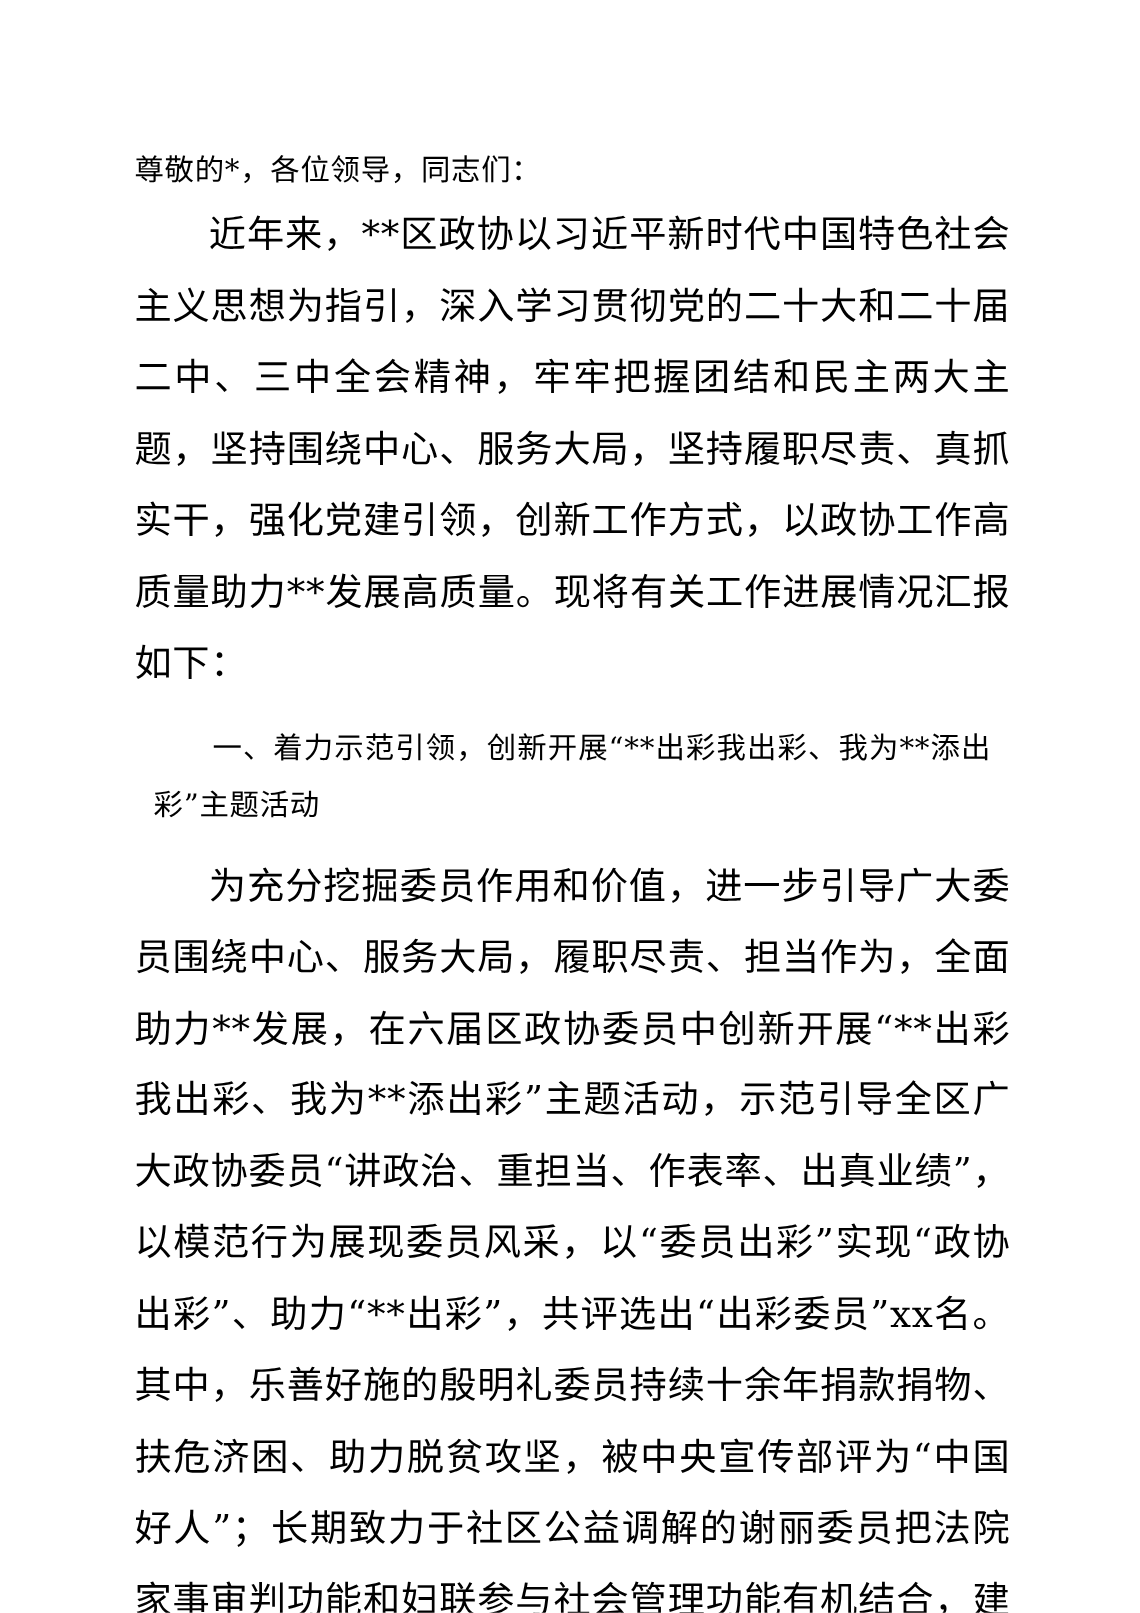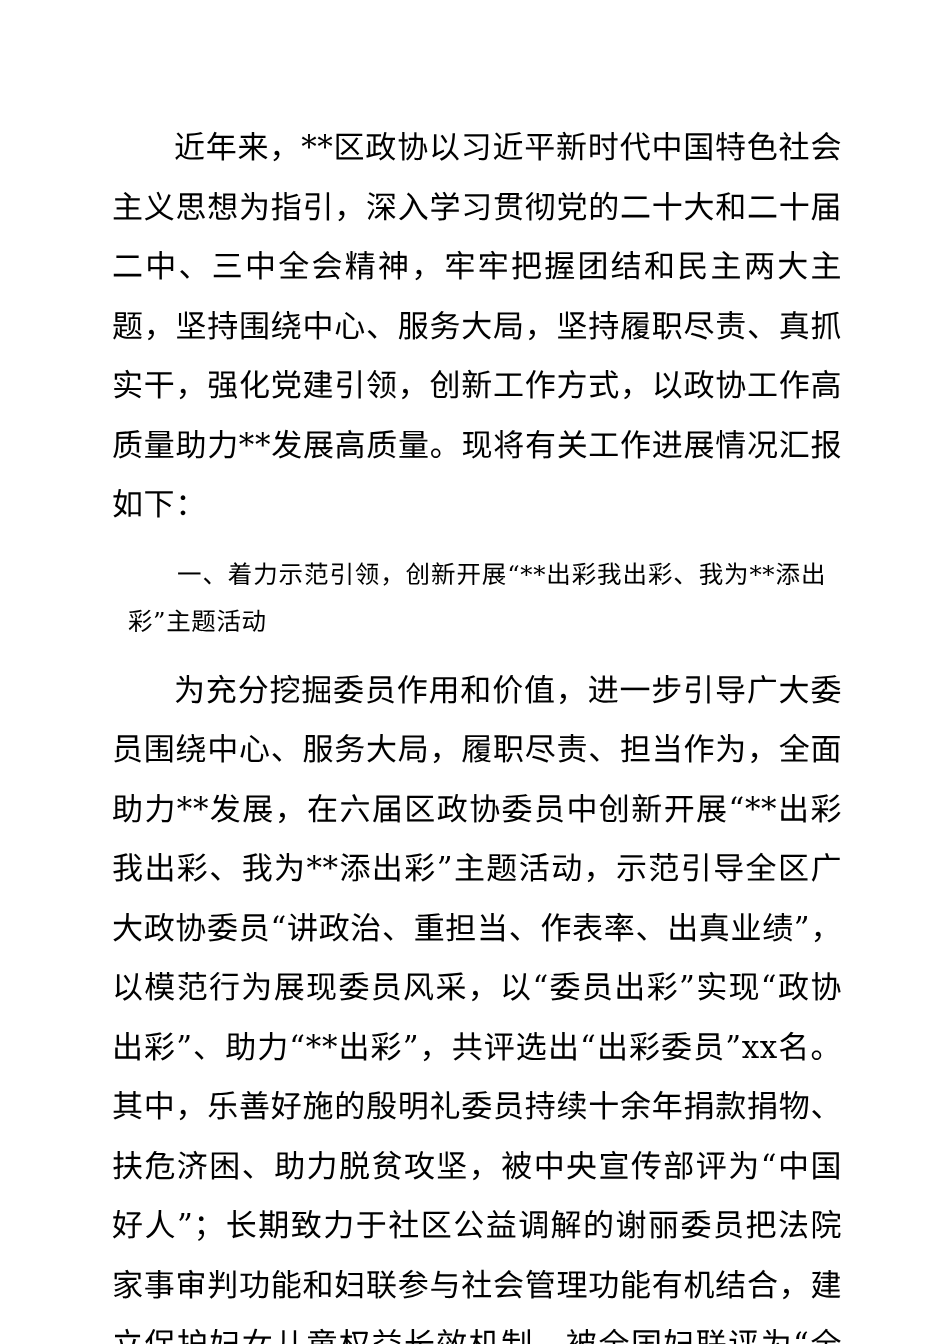--- a/index.html
+++ b/index.html
@@ -59,16 +59,17 @@
     text-indent: 2em;
     text-align: justify;
     text-align-last: left;
     word-break: break-all;
   }
 </style>
 </head>
 <body>
 
 <div class="page">
+  <p class="salutation">尊敬的*，各位领导，同志们：</p>
   <p class="para">近年来，**区政协以习近平新时代中国特色社会主义思想为指引，深入学习贯彻党的二十大和二十届二中、三中全会精神，牢牢把握团结和民主两大主题，坚持围绕中心、服务大局，坚持履职尽责、真抓实干，强化党建引领，创新工作方式，以政协工作高质量助力**发展高质量。现将有关工作进展情况汇报如下：</p>
   <p class="heading">一、着力示范引领，创新开展“**出彩我出彩、我为**添出彩”主题活动</p>
   <p class="para">为充分挖掘委员作用和价值，进一步引导广大委员围绕中心、服务大局，履职尽责、担当作为，全面助力**发展，在六届区政协委员中创新开展“**出彩我出彩、我为**添出彩”主题活动，示范引导全区广大政协委员“讲政治、重担当、作表率、出真业绩”，以模范行为展现委员风采，以“委员出彩”实现“政协出彩”、助力“**出彩”，共评选出“出彩委员”xx名。其中，乐善好施的殷明礼委员持续十余年捐款捐物、扶危济困、助力脱贫攻坚，被中央宣传部评为“中国好人”；长期致力于社区公益调解的谢丽委员把法院家事审判功能和妇联参与社会管理功能有机结合，建立保护妇女儿童权益长效机制，被全国妇联评为“全国妇女儿童维权先进个人”；深耕基</p>
 </div>
 
 </body></html>

